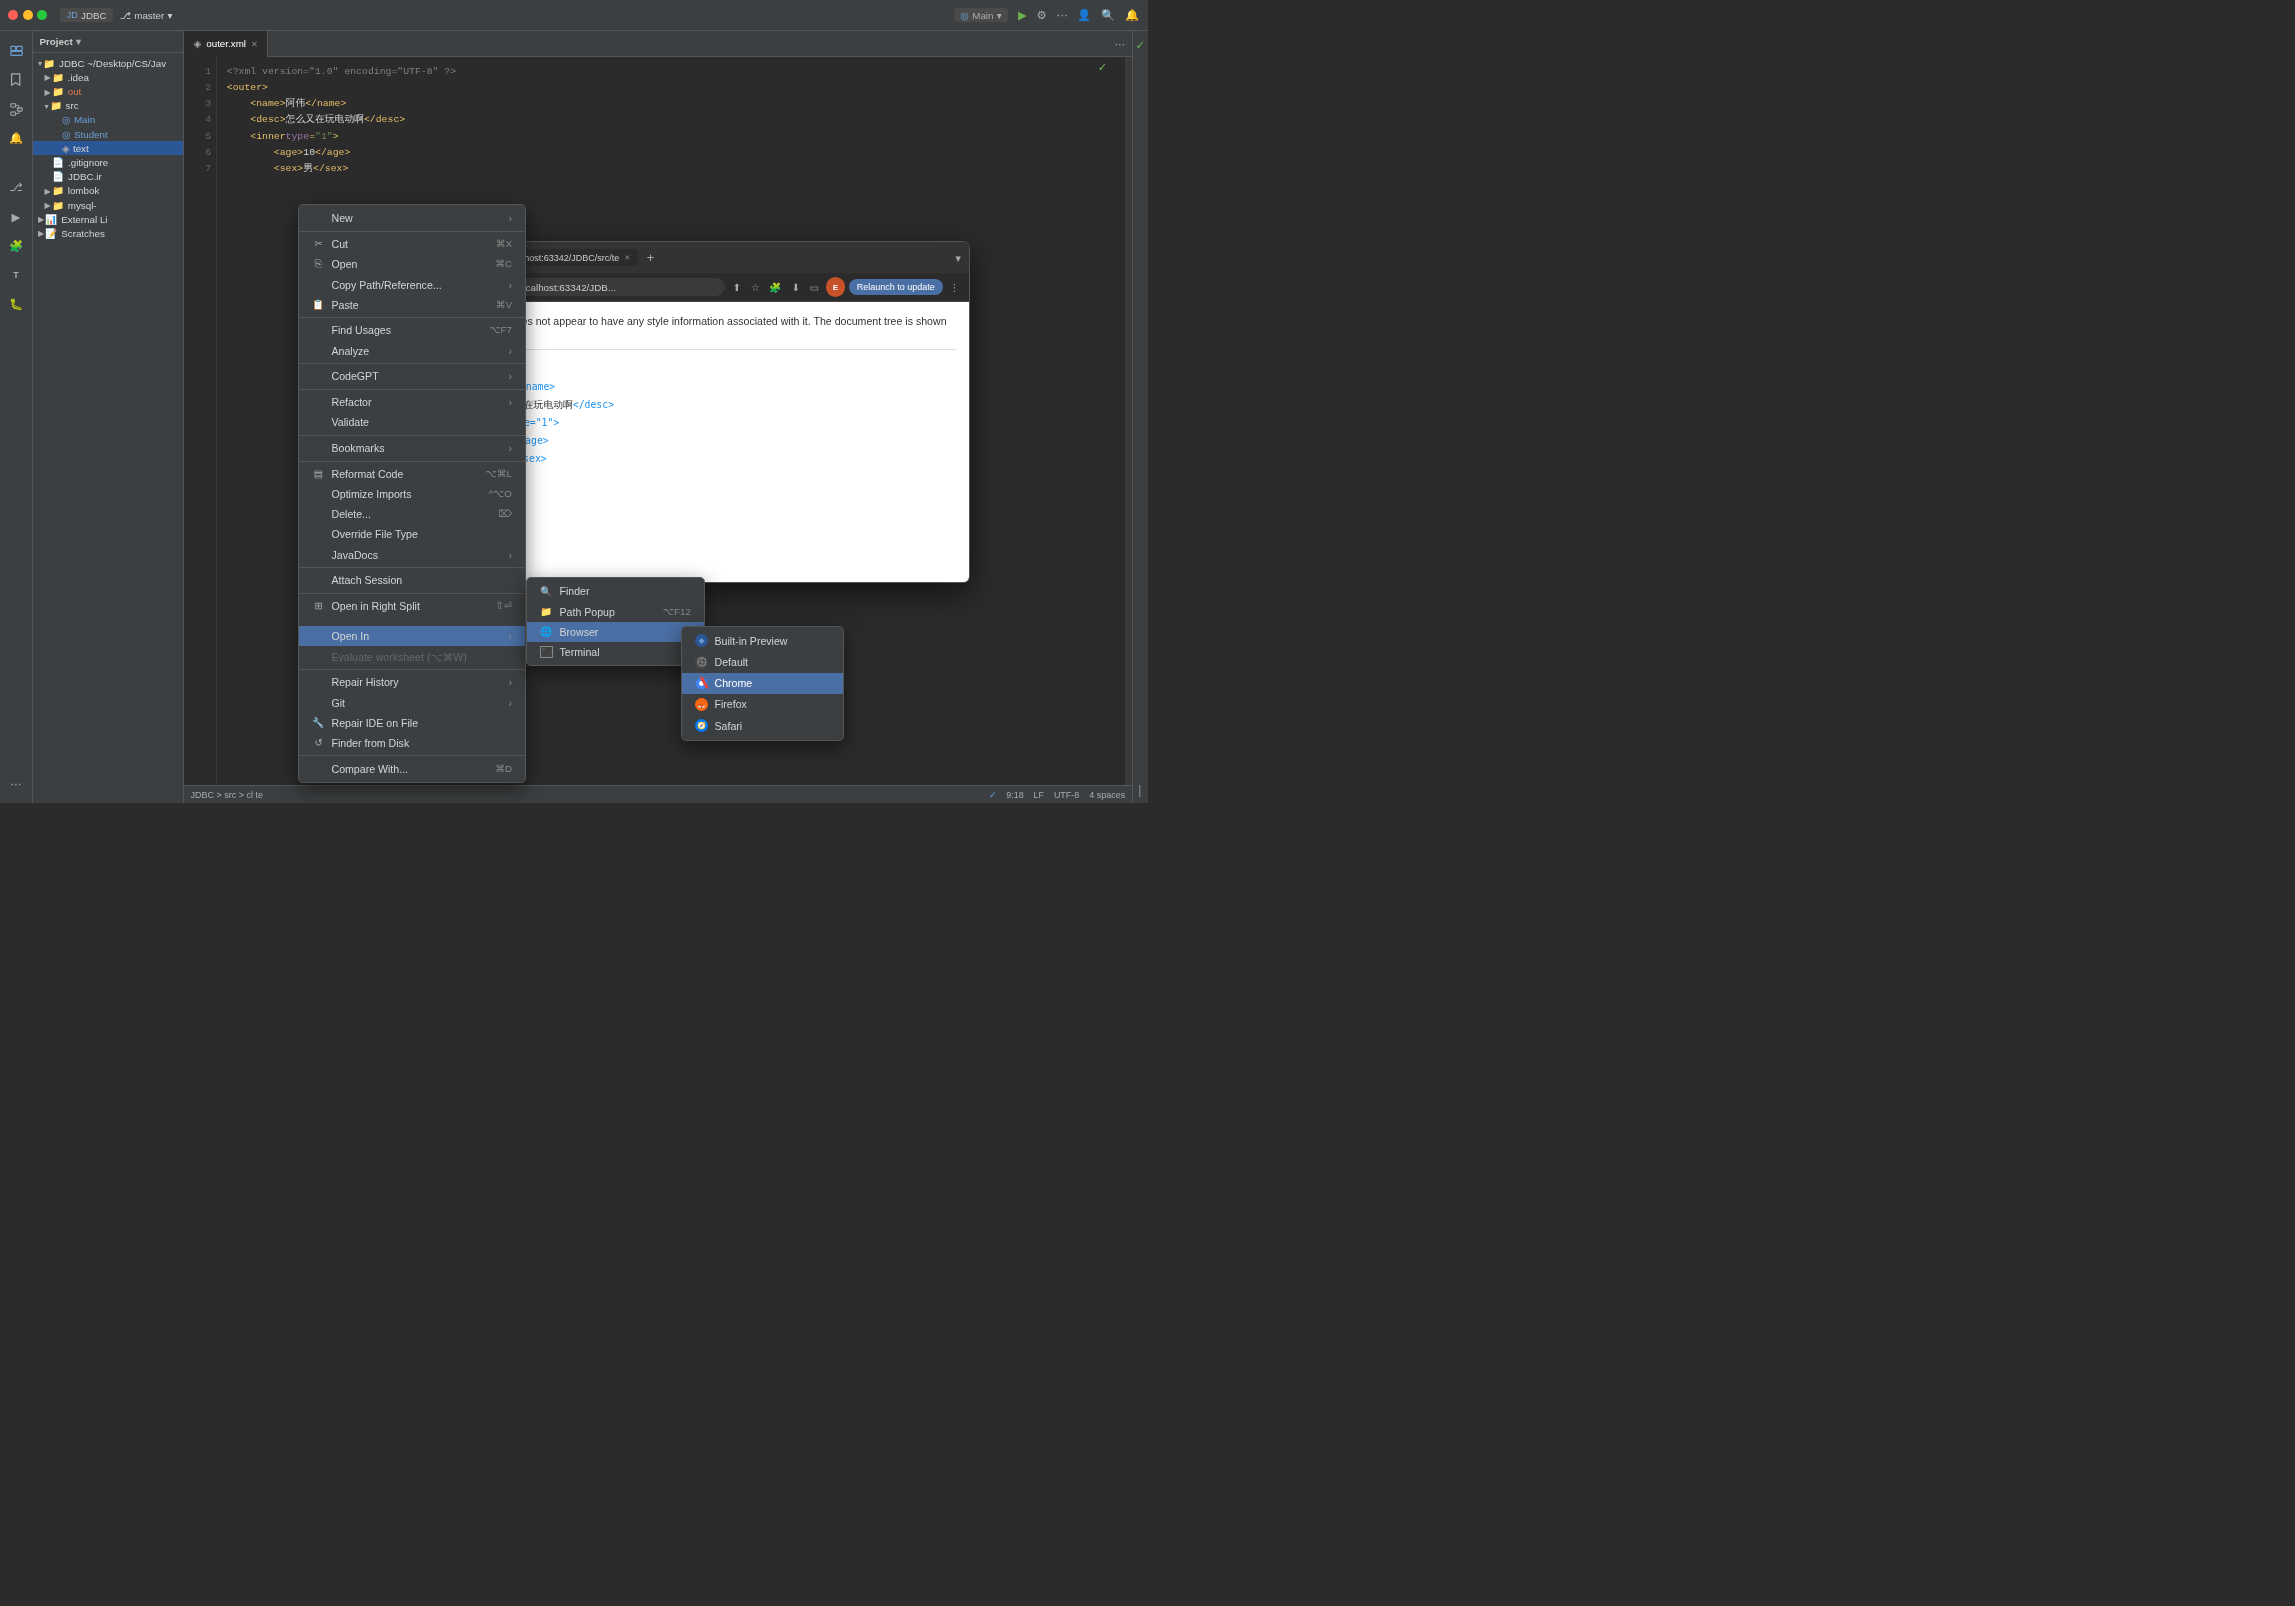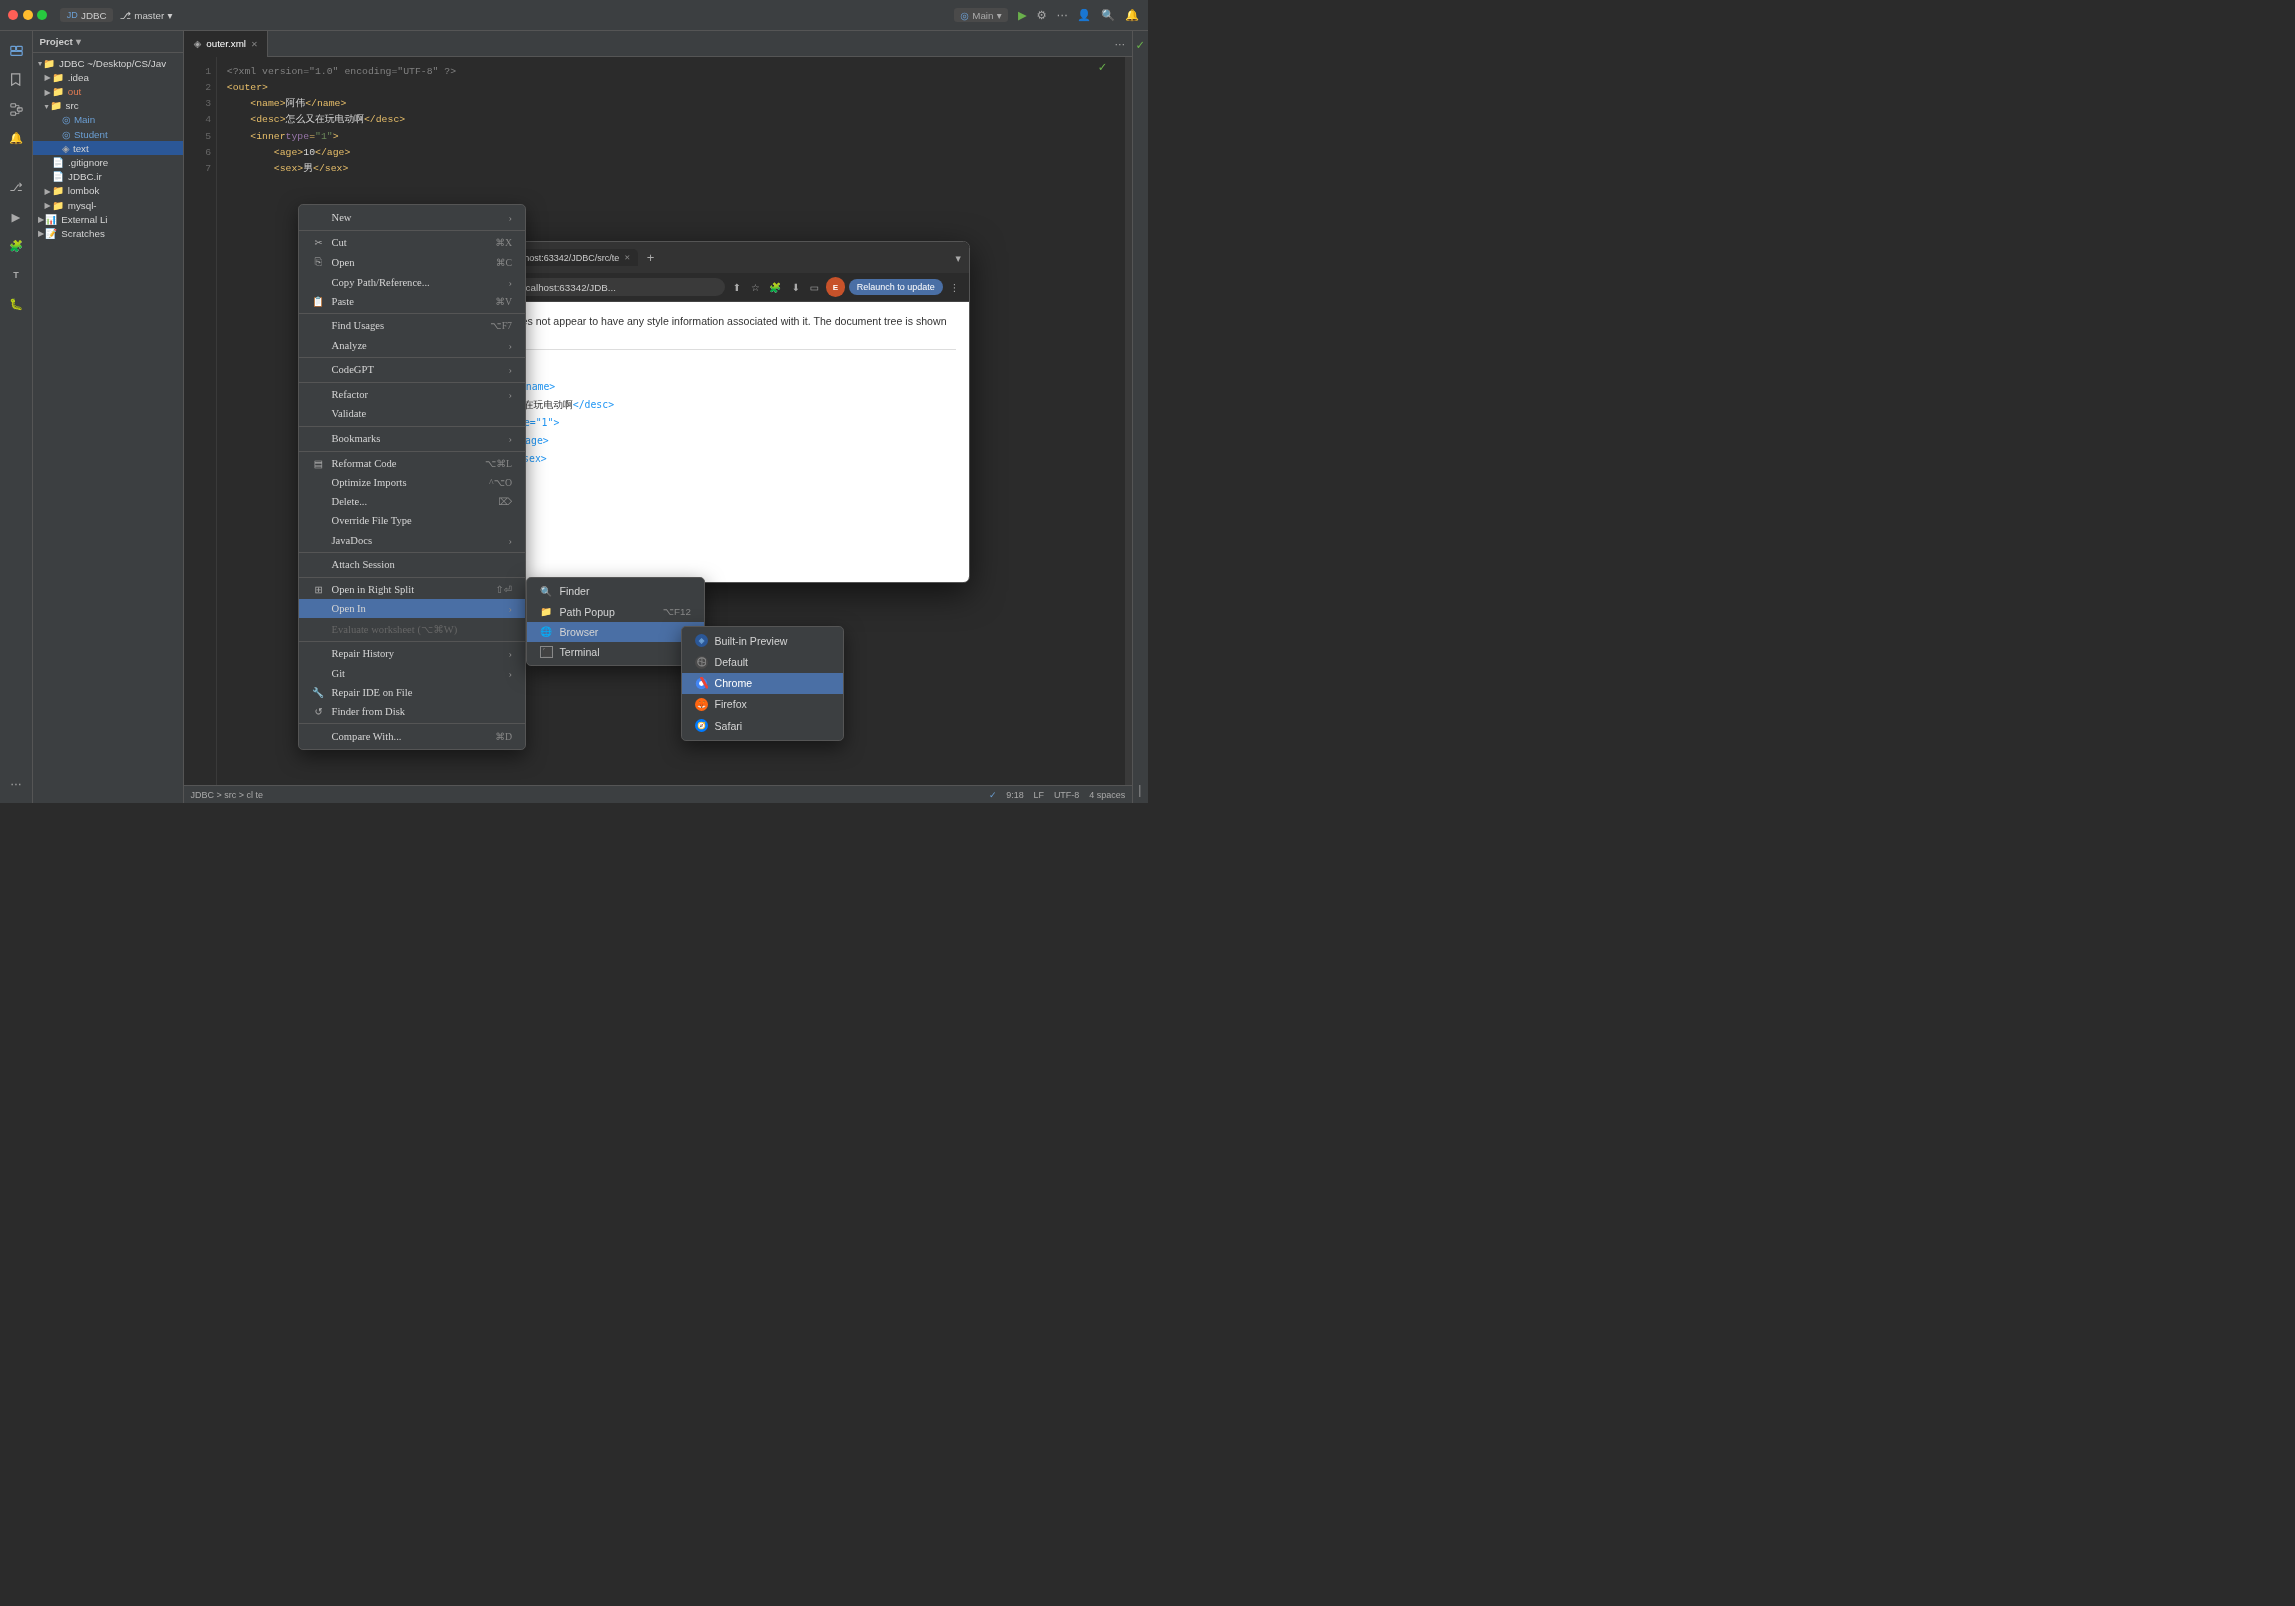--- a/index.html
+++ b/index.html
@@ -228,30 +228,29 @@
       width: 228px;
       background: #3c3f41;
       border: 0.8px solid #555;
       border-radius: 4.9px;
       box-shadow: 0 6.5px 19.6px rgba(0,0,0,0.5);
       z-index: 100;
       padding: 3.3px 0;
     }
     .menu-item {
       display: flex;
-      align-items: flex-end;
+      align-items: flex-start;
       padding: 4.1px 13px;
       cursor: pointer;
       font-size: 10.6px;
       color: #d4d4d4;
       gap: 6.5px;
       position: relative;
-      font-family: Liberation Serif, serif;
-    }
-    .menu-item.highlighted { background: #4a6fa5; }
+    }
+    .menu-item.highlighted { background: #4a6fa5; margin-top: 10px; }
     .menu-item.disabled { color: #666; cursor: default; }
     .menu-item .shortcut {
       margin-left: auto;
       color: #888;
       font-size: 9.8px;
     }
     .menu-item .arrow {
       margin-left: auto;
       color: #888;
     }

